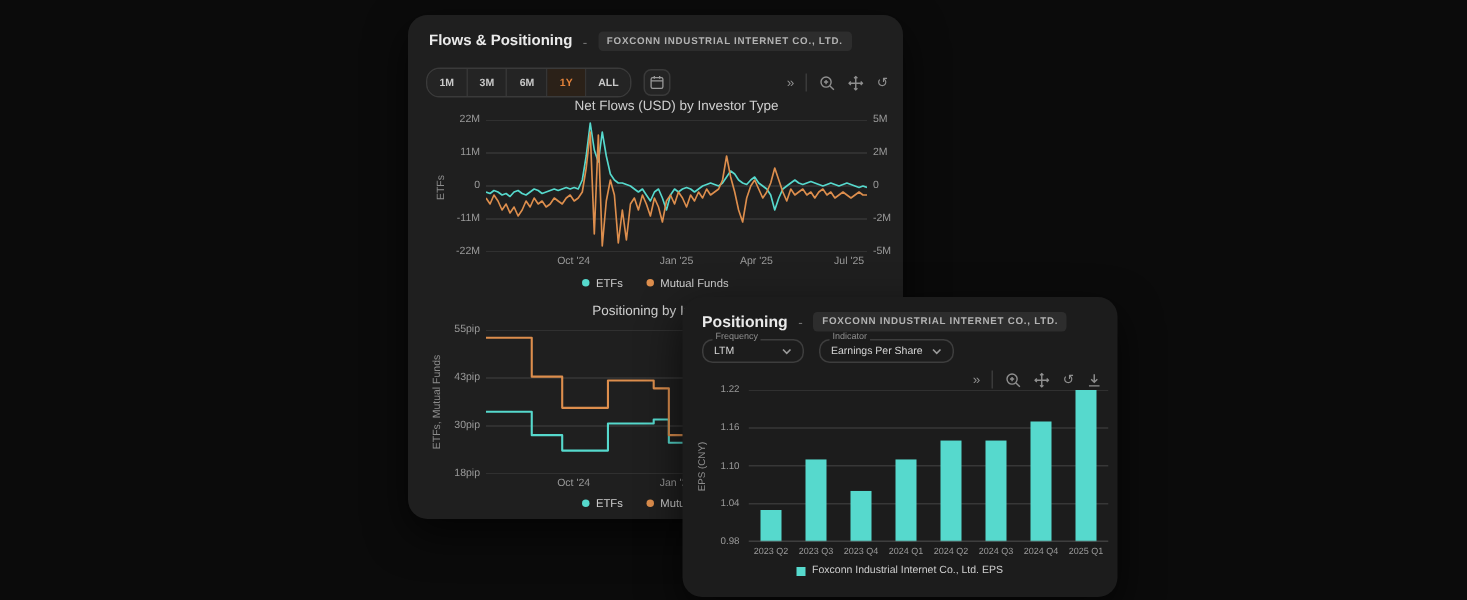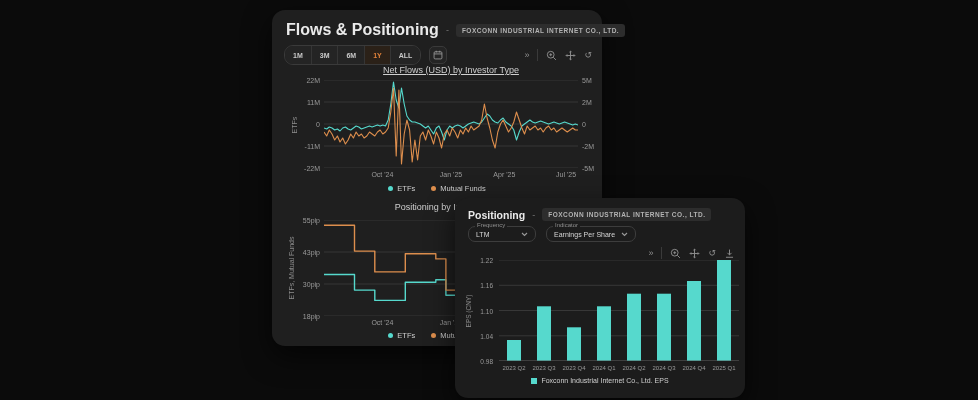--- a/index.html
+++ b/index.html
@@ -7,21 +7,21 @@
   .stage{position:relative;width:978px;height:400px;}
   .panel{position:absolute;background:#1f1f1f;border-radius:13px;box-shadow:0 10px 28px rgba(0,0,0,.65);}
   .panel.fund{background:#1c1c1c;z-index:5;}
   .panel.flows{z-index:1;}
   .flows{left:272px;top:10px;width:330px;height:336px;}
   .fund{left:455px;top:198px;width:290px;height:200px;}
 
   .hdr{position:absolute;display:flex;align-items:center;gap:7px;white-space:nowrap;}
   .flows .hdr{left:14px;top:11px;}
   .fund  .hdr{left:13px;top:10px;}
-  .ttl{font-size:16px;font-weight:bold;color:#eaeaea;}
+  .ttl{font-size:10px;font-weight:bold;color:#eaeaea;}
   .fund .ttl{font-size:10.5px;}
   .dash{font-size:9px;color:#777;}
   .badge{font-size:6.5px;letter-spacing:.5px;color:#b3b3b3;background:#2d2d2d;border-radius:3px;padding:3px 6px;font-weight:bold;}
 
   
   .ctrl{position:absolute;left:12px;top:35px;right:10px;height:20px;display:flex;align-items:center;}
   .seg{display:flex;border:1px solid #3a3a3a;border-radius:9px;overflow:hidden;height:18px;}
   .seg button{appearance:none;background:#242424;border:none;border-right:1px solid #353535;color:#c9c9c9;
     font-family:inherit;font-size:7px;font-weight:bold;padding:0 8px;height:100%;cursor:pointer;}
   .seg button:last-child{border-right:none;}
@@ -46,21 +46,21 @@
   .plot{position:absolute;display:block;}
   .grid{stroke:#373737;stroke-width:1;}
   .legend{position:absolute;display:flex;justify-content:center;gap:16px;font-size:7.5px;color:#cfcfcf;}
   .legend .item{display:flex;align-items:center;gap:4px;cursor:pointer;}
   .legend .dot{width:5px;height:5px;border-radius:50%;}
   .legend .sq{width:6px;height:6px;}
   .xcats{position:absolute;display:flex;font-size:6px;color:#9a9a9a;}
   .xcats span{flex:1;text-align:center;white-space:nowrap;}
 
   
-  .c1-title{left:52px;top:55px;width:254px;text-decoration:underline;}
+  .c1-title{left:52px;top:55px;width:254px;}
   .c1-ylab{left:-21px;top:110px;width:88px;}
   .c1-yl{left:14px;top:70px;width:34px;height:88px;}
   .c1-yr{left:310px;top:70px;width:22px;height:88px;}
   .c1-plot{left:52px;top:70px;}
   .c1-xt{left:52px;top:161px;width:254px;}
   .legend1{left:0;top:174px;width:330px;}
   
   .c2-title{left:52px;top:192px;width:254px;}
   .c2-ylab{left:-28px;top:253px;width:96px;}
   .c2-yl{left:12px;top:210px;width:36px;height:96px;}

